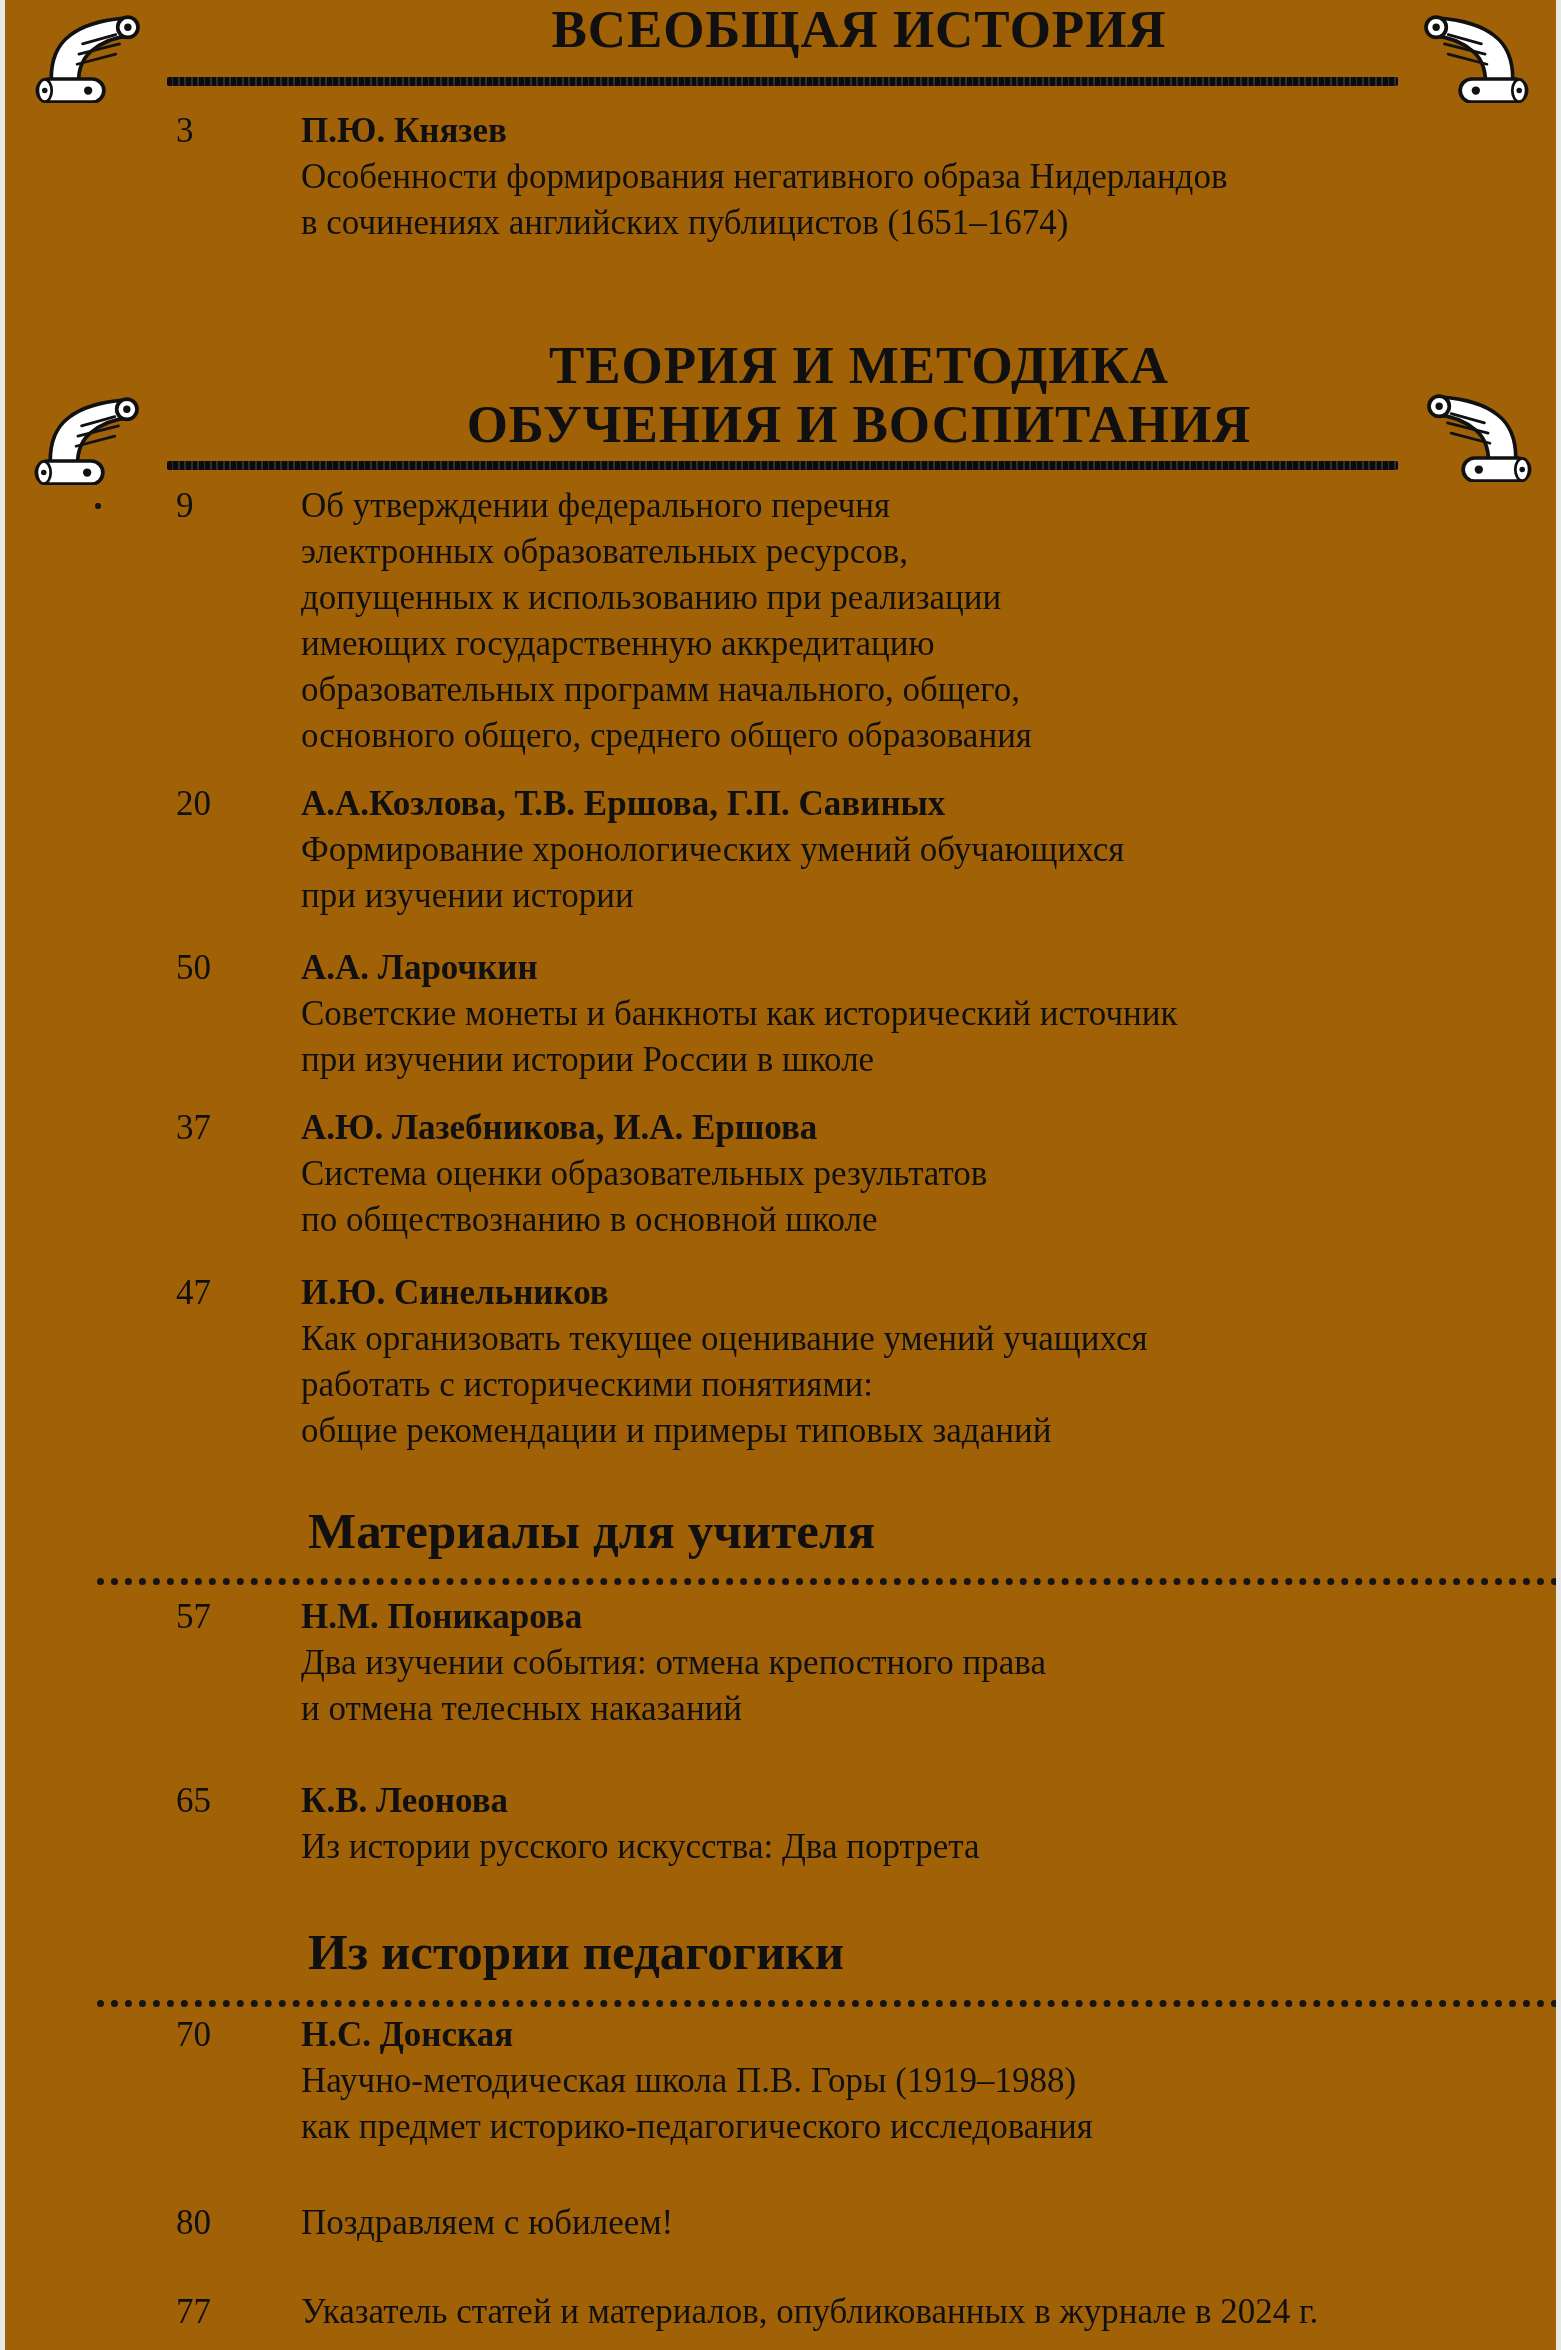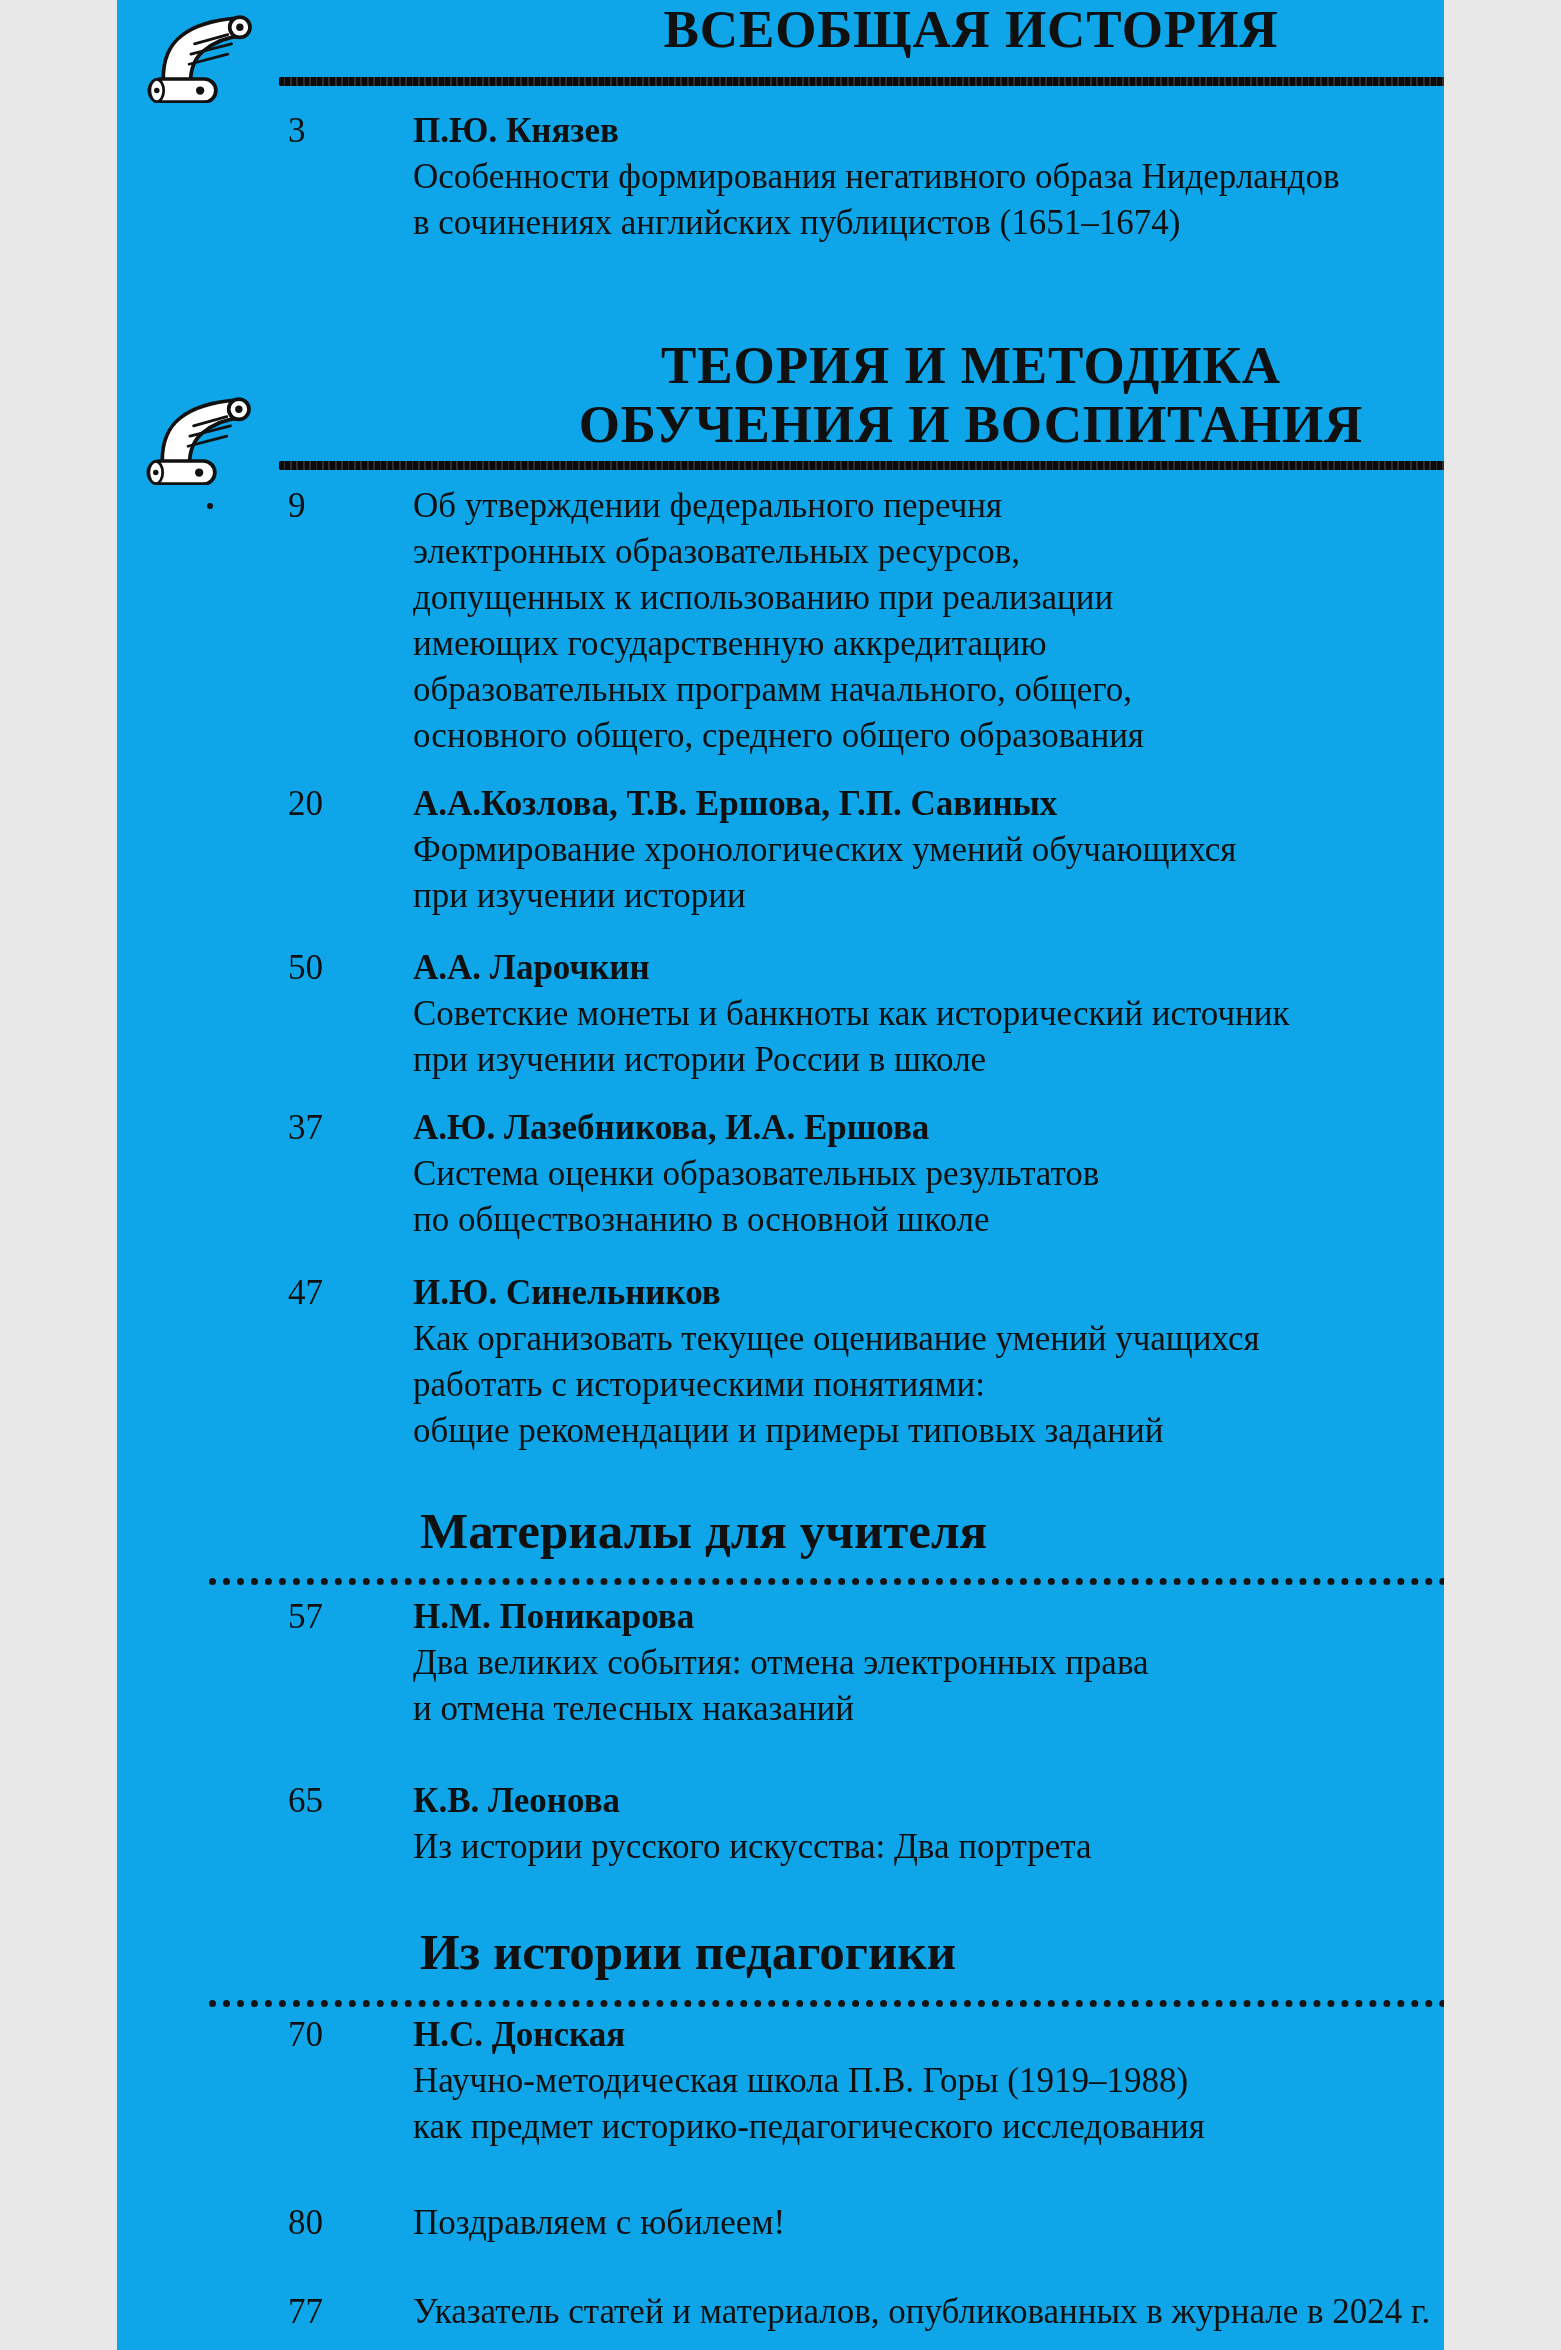--- a/index.html
+++ b/index.html
@@ -1,20 +1,20 @@
 <!DOCTYPE html>
 <html style="font-size:14.7px"><head>
 <meta charset="utf-8">
 <style>
   html,body{margin:0;padding:0;background:#e8e8e8;}
   .page{
     position:relative;
-    width:1327px;height:2351px;
+    width:1551px;height:2351px;
     margin:0 auto;
-    background:#0ea5e9;
+    background:#a16207;
     color:#101010;
     font-family:"Liberation Serif","DejaVu Serif",serif;
     overflow:hidden;
   }
   
   .major-heading{
     position:absolute;left:303px;width:1102px;
     text-align:center;font-weight:bold;
     font-size:53px;line-height:59px;letter-spacing:0.9px;
     white-space:nowrap;
@@ -158,21 +158,21 @@
 
   <div class="sub-heading" style="top:1504px">
     <div>Материалы для учителя</div>
   </div>
   <div class="dotted" style="top:1578px"></div>
 
   <div class="item" style="top:1594px">
     <div class="num">57</div>
     <div class="entry">
       <div class="authors">Н.М. Поникарова</div>
-      <div class="line">Два великих события: отмена электронных права</div>
+      <div class="line">Два изучении события: отмена крепостного права</div>
       <div class="line">и отмена телесных наказаний</div>
     </div>
   </div>
 
   <div class="item" style="top:1778px">
     <div class="num">65</div>
     <div class="entry">
       <div class="authors">К.В. Леонова</div>
       <div class="line">Из истории русского искусства: Два портрета</div>
     </div>

